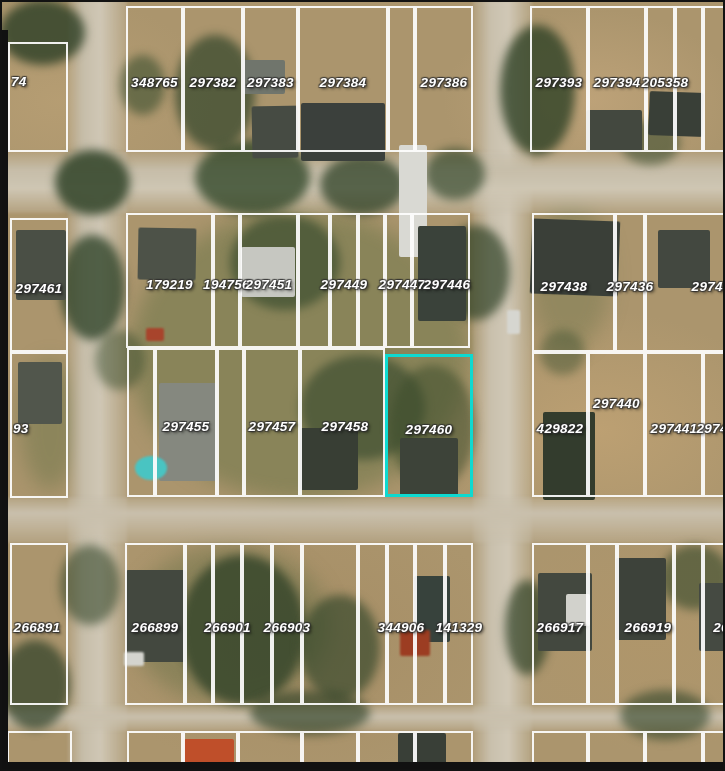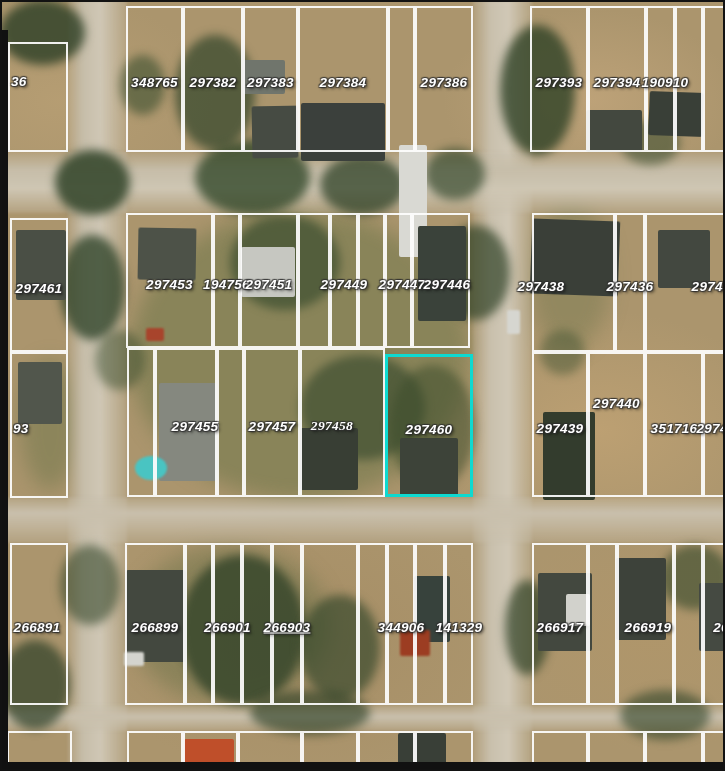--- a/index.html
+++ b/index.html
@@ -112,92 +112,92 @@
   <div class="b" style="left:398px;top:733px;width:48px;height:38px;background:#393f37;"></div>
 
   <div class="v" style="left:135px;top:456px;width:32px;height:24px;background:#49c4c2;border-radius:50%;"></div>
   <div class="v" style="left:146px;top:328px;width:18px;height:13px;background:#a8442c;border-radius:2px;"></div>
   <div class="v" style="left:507px;top:310px;width:13px;height:24px;background:#d6d6d0;border-radius:2px;"></div>
   <div class="v" style="left:400px;top:630px;width:30px;height:26px;background:#9c3d22;border-radius:2px;"></div>
   <div class="v" style="left:124px;top:652px;width:20px;height:14px;background:#d4d4ce;border-radius:2px;"></div>
 
   <div id="parcel-layer">
       <div class="parcel" style="left: 8px; top: 42px; width: 60px; height: 110px;"></div>
-      <div class="plabel" style="top: 81px; left: 11px; transform: translateY(-50%);">36</div>
+      <div class="plabel" style="top: 81px; left: 11px; transform: translateY(-50%);">74</div>
       <div class="parcel" style="left: 126px; top: 6px; width: 57px; height: 146px;"></div>
       <div class="plabel" style="top: 82px; left: 154.5px; transform: translate(-50%, -50%);">348765</div>
       <div class="parcel" style="left: 183px; top: 6px; width: 60px; height: 146px;"></div>
       <div class="plabel" style="top: 82px; left: 213px; transform: translate(-50%, -50%);">297382</div>
       <div class="parcel" style="left: 243px; top: 6px; width: 55px; height: 146px;"></div>
       <div class="plabel" style="top: 82px; left: 270.5px; transform: translate(-50%, -50%);">297383</div>
       <div class="parcel" style="left: 298px; top: 6px; width: 90px; height: 146px;"></div>
       <div class="plabel" style="top: 82px; left: 343px; transform: translate(-50%, -50%);">297384</div>
       <div class="parcel" style="left: 388px; top: 6px; width: 27px; height: 146px;"></div>
       <div class="parcel" style="left: 415px; top: 6px; width: 58px; height: 146px;"></div>
       <div class="plabel" style="top: 82px; left: 444px; transform: translate(-50%, -50%);">297386</div>
       <div class="parcel" style="left: 530px; top: 6px; width: 58px; height: 146px;"></div>
       <div class="plabel" style="top: 82px; left: 559px; transform: translate(-50%, -50%);">297393</div>
       <div class="parcel" style="left: 588px; top: 6px; width: 58px; height: 146px;"></div>
       <div class="plabel" style="top: 82px; left: 617px; transform: translate(-50%, -50%);">297394</div>
       <div class="parcel" style="left: 646px; top: 6px; width: 29px; height: 146px;"></div>
-      <div class="plabel" style="top: 82px; left: 665px; transform: translate(-50%, -50%);">190910</div>
+      <div class="plabel" style="top: 82px; left: 665px; transform: translate(-50%, -50%);">205358</div>
       <div class="parcel" style="left: 675px; top: 6px; width: 28px; height: 146px;"></div>
       <div class="parcel" style="left: 703px; top: 6px; width: 24px; height: 146px;"></div>
       <div class="parcel" style="left: 10px; top: 218px; width: 58px; height: 134px;"></div>
       <div class="plabel" style="top: 288px; left: 39px; transform: translate(-50%, -50%);">297461</div>
       <div class="parcel" style="left: 126px; top: 213px; width: 87px; height: 135px;"></div>
-      <div class="plabel" style="top: 283.5px; left: 169.5px; transform: translate(-50%, -50%);">297453</div>
+      <div class="plabel" style="top: 283.5px; left: 169.5px; transform: translate(-50%, -50%);">179219</div>
       <div class="parcel" style="left: 213px; top: 213px; width: 27px; height: 135px;"></div>
       <div class="plabel" style="top: 283.5px; left: 226.5px; transform: translate(-50%, -50%);">194756</div>
       <div class="parcel" style="left: 240px; top: 213px; width: 58px; height: 135px;"></div>
       <div class="plabel" style="top: 283.5px; left: 269px; transform: translate(-50%, -50%);">297451</div>
       <div class="parcel" style="left: 298px; top: 213px; width: 32px; height: 135px;"></div>
       <div class="parcel" style="left: 330px; top: 213px; width: 28px; height: 135px;"></div>
       <div class="plabel" style="top: 283.5px; left: 344px; transform: translate(-50%, -50%);">297449</div>
       <div class="parcel" style="left: 358px; top: 213px; width: 27px; height: 135px;"></div>
       <div class="parcel" style="left: 385px; top: 213px; width: 27px; height: 135px;"></div>
       <div class="plabel" style="top: 283.5px; left: 402px; transform: translate(-50%, -50%);">297447</div>
       <div class="parcel" style="left: 412px; top: 213px; width: 58px; height: 135px;"></div>
       <div class="plabel" style="top: 283.5px; left: 447px; transform: translate(-50%, -50%);">297446</div>
       <div class="parcel" style="left: 532px; top: 213px; width: 83px; height: 139px;"></div>
-      <div class="plabel" style="top: 285.5px; left: 541px; transform: translate(-50%, -50%);">297438</div>
+      <div class="plabel" style="top: 285.5px; left: 564px; transform: translate(-50%, -50%);">297438</div>
       <div class="parcel" style="left: 615px; top: 213px; width: 30px; height: 139px;"></div>
       <div class="plabel" style="top: 285.5px; left: 630px; transform: translate(-50%, -50%);">297436</div>
       <div class="parcel" style="left: 645px; top: 213px; width: 82px; height: 139px;"></div>
       <div class="plabel" style="top: 285.5px; left: 715px; transform: translate(-50%, -50%);">297436</div>
       <div class="parcel" style="left: 10px; top: 352px; width: 58px; height: 146px;"></div>
       <div class="plabel" style="top: 428px; left: 13px; transform: translateY(-50%);">93</div>
       <div class="parcel" style="left: 127px; top: 348px; width: 28px; height: 149px;"></div>
       <div class="parcel" style="left: 155px; top: 348px; width: 62px; height: 149px;"></div>
-      <div class="plabel" style="top: 425.5px; left: 186px; transform: translate(-50%, -50%); padding-left: 18px;">297455</div>
+      <div class="plabel" style="top: 425.5px; left: 186px; transform: translate(-50%, -50%);">297455</div>
       <div class="parcel" style="left: 217px; top: 348px; width: 27px; height: 149px;"></div>
       <div class="parcel" style="left: 244px; top: 348px; width: 56px; height: 149px;"></div>
       <div class="plabel" style="top: 425.5px; left: 272px; transform: translate(-50%, -50%);">297457</div>
       <div class="parcel" style="left: 300px; top: 348px; width: 85px; height: 149px;"></div>
-      <div class="plabel" style="top: 425.5px; left: 332px; transform: translate(-50%, -50%); font-family: Liberation Serif, serif;">297458</div>
+      <div class="plabel" style="top: 425.5px; left: 345px; transform: translate(-50%, -50%);">297458</div>
       <div class="parcel highlighted" style="left: 385px; top: 354px; width: 88px; height: 143px;"></div>
       <div class="plabel" style="top: 428.5px; left: 429px; transform: translate(-50%, -50%);">297460</div>
       <div class="parcel" style="left: 532px; top: 352px; width: 56px; height: 145px;"></div>
-      <div class="plabel" style="top: 427.5px; left: 560px; transform: translate(-50%, -50%);">297439</div>
+      <div class="plabel" style="top: 427.5px; left: 560px; transform: translate(-50%, -50%);">429822</div>
       <div class="parcel" style="left: 588px; top: 352px; width: 57px; height: 145px;"></div>
       <div class="plabel" style="top: 403px; left: 616.5px; transform: translate(-50%, -50%); text-align: center;">297440</div>
       <div class="parcel" style="left: 645px; top: 352px; width: 58px; height: 145px;"></div>
-      <div class="plabel" style="top: 427.5px; left: 674px; transform: translate(-50%, -50%);">351716</div>
+      <div class="plabel" style="top: 427.5px; left: 674px; transform: translate(-50%, -50%);">297441</div>
       <div class="parcel" style="left: 703px; top: 352px; width: 24px; height: 145px;"></div>
       <div class="plabel" style="top: 427.5px; left: 716px; transform: translate(-50%, -50%);">29744</div>
       <div class="parcel" style="left: 10px; top: 543px; width: 58px; height: 162px;"></div>
       <div class="plabel" style="top: 627px; left: 37px; transform: translate(-50%, -50%);">266891</div>
       <div class="parcel" style="left: 125px; top: 543px; width: 60px; height: 162px;"></div>
       <div class="plabel" style="top: 627px; left: 155px; transform: translate(-50%, -50%);">266899</div>
       <div class="parcel" style="left: 185px; top: 543px; width: 28px; height: 162px;"></div>
       <div class="parcel" style="left: 213px; top: 543px; width: 29px; height: 162px;"></div>
       <div class="plabel" style="top: 627px; left: 227.5px; transform: translate(-50%, -50%);">266901</div>
       <div class="parcel" style="left: 242px; top: 543px; width: 30px; height: 162px;"></div>
       <div class="parcel" style="left: 272px; top: 543px; width: 30px; height: 162px;"></div>
-      <div class="plabel" style="top: 627px; left: 287px; transform: translate(-50%, -50%); text-decoration: underline;">266903</div>
+      <div class="plabel" style="top: 627px; left: 287px; transform: translate(-50%, -50%);">266903</div>
       <div class="parcel" style="left: 302px; top: 543px; width: 56px; height: 162px;"></div>
       <div class="parcel" style="left: 358px; top: 543px; width: 29px; height: 162px;"></div>
       <div class="parcel" style="left: 387px; top: 543px; width: 28px; height: 162px;"></div>
       <div class="plabel" style="top: 627px; left: 401px; transform: translate(-50%, -50%);">344906</div>
       <div class="parcel" style="left: 415px; top: 543px; width: 30px; height: 162px;"></div>
       <div class="parcel" style="left: 445px; top: 543px; width: 28px; height: 162px;"></div>
       <div class="plabel" style="top: 627px; left: 459px; transform: translate(-50%, -50%);">141329</div>
       <div class="parcel" style="left: 532px; top: 543px; width: 56px; height: 162px;"></div>
       <div class="plabel" style="top: 627px; left: 560px; transform: translate(-50%, -50%);">266917</div>
       <div class="parcel" style="left: 588px; top: 543px; width: 29px; height: 162px;"></div>

